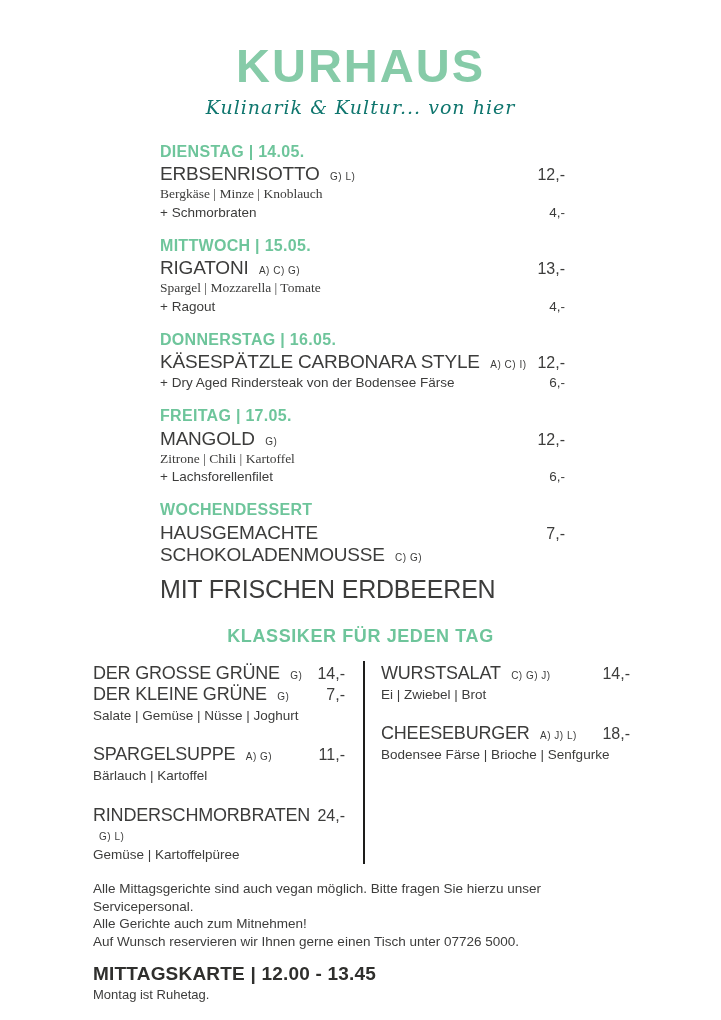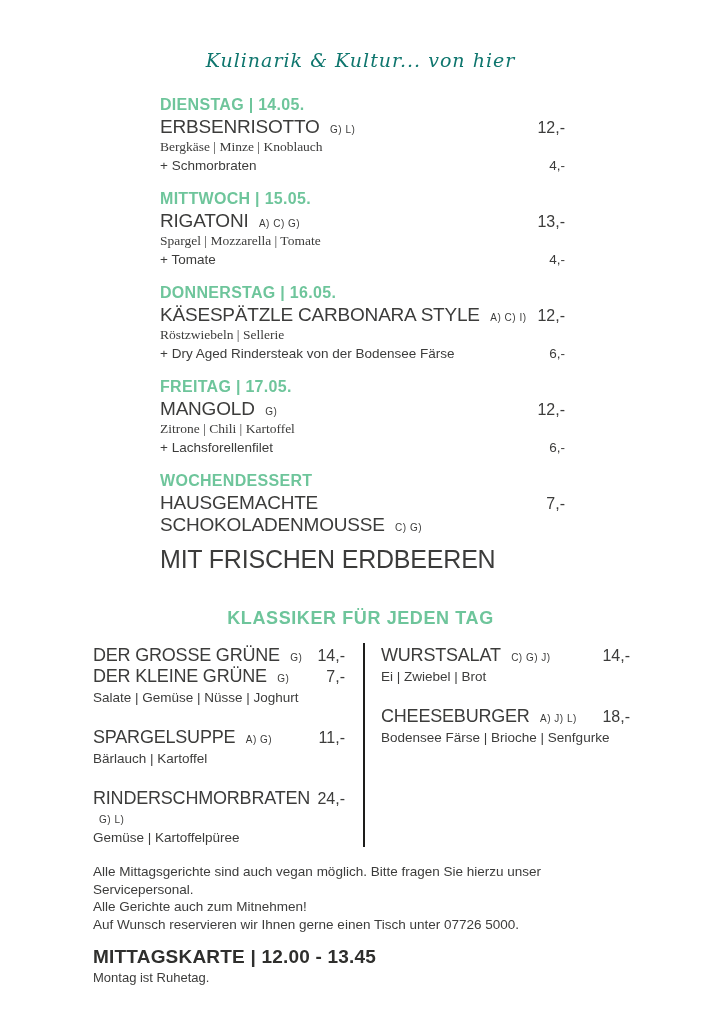--- a/index.html
+++ b/index.html
@@ -30,21 +30,21 @@
   .day-heading{margin:0;font-size:16px;font-weight:700;color:var(--heading-green);letter-spacing:0.3px;line-height:1.2;}
   .dish-row{display:flex;justify-content:space-between;align-items:baseline;margin-top:2px;}
   .dish-name{font-size:19px;letter-spacing:-0.2px;}
   .allergens{font-size:10px;margin-left:6px;letter-spacing:0.5px;}
   .price{font-size:16px;white-space:nowrap;}
   .desc{margin:1px 0 0;font-size:13.5px;line-height:1.25;font-family:Liberation Serif, serif;}
   .addon-row{display:flex;justify-content:space-between;align-items:baseline;font-size:13.5px;margin-top:2px;}
   .dish-line2{font-size:25px;letter-spacing:-0.2px;margin-top:9px;}
 
   
-  .klassiker-heading{text-align:center;color:var(--heading-green);font-size:18px;font-weight:700;letter-spacing:0.6px;margin:34px 0 0;}
+  .klassiker-heading{text-align:center;color:var(--heading-green);font-size:18px;font-weight:700;letter-spacing:0.6px;margin:22px 0 0;}
   .klassiker{display:flex;margin:14px 91px 10px 93px;align-items:stretch;}
   .kcol{padding-top:2px;}
   .kcol.left{width:252px;}
   .kdivider{width:2px;background:#1d1d1b;margin:0 16px 0 18px;}
   .kcol.right{flex:1;}
   .kgroup{margin-bottom:20px;}
   .kgroup:last-child{margin-bottom:0;}
   .krow{display:flex;justify-content:space-between;align-items:baseline;}
   .kname{font-size:18px;letter-spacing:-0.2px;}
   .kdesc{margin:3px 0 0;font-size:13.5px;line-height:1.25;}
@@ -54,20 +54,21 @@
   .note{margin:0;font-size:13.5px;line-height:1.3;}
   .hours{margin:13px 0 0;font-size:19px;font-weight:700;letter-spacing:0.2px;color:#2f2f2d;}
   .hours-note{margin:2px 0 0;font-size:13px;}
 </style>
 </head>
 <body>
 
 <div class="page">
 
   <header>
+    <div class="logo">KURHAUS</div>
     <div class="tagline">Kulinarik &amp; Kultur... von hier</div>
   </header>
 
   <main class="daily">
 
     <section class="day">
       <h2 class="day-heading">DIENSTAG | 14.05.</h2>
       <div class="dish-row">
         <div>
           <span class="dish-name">ERBSENRISOTTO</span>
@@ -86,35 +87,34 @@
       <h2 class="day-heading">MITTWOCH | 15.05.</h2>
       <div class="dish-row">
         <div>
           <span class="dish-name">RIGATONI</span>
           <span class="allergens">A) C) G)</span>
         </div>
         <span class="price">13,-</span>
       </div>
       <p class="desc">Spargel | Mozzarella | Tomate</p>
       <div class="addon-row">
-        <span>+ Tomate</span>
+        <span>+ Ragout</span>
         <span>4,-</span>
       </div>
     </section>
 
     <section class="day">
       <h2 class="day-heading">DONNERSTAG | 16.05.</h2>
       <div class="dish-row">
         <div>
           <span class="dish-name">KÄSESPÄTZLE CARBONARA STYLE</span>
           <span class="allergens">A) C) I)</span>
         </div>
         <span class="price">12,-</span>
       </div>
-      <p class="desc">Röstzwiebeln | Sellerie</p>
       <div class="addon-row">
         <span>+ Dry Aged Rindersteak von der Bodensee Färse</span>
         <span>6,-</span>
       </div>
     </section>
 
     <section class="day">
       <h2 class="day-heading">FREITAG | 17.05.</h2>
       <div class="dish-row">
         <div>

